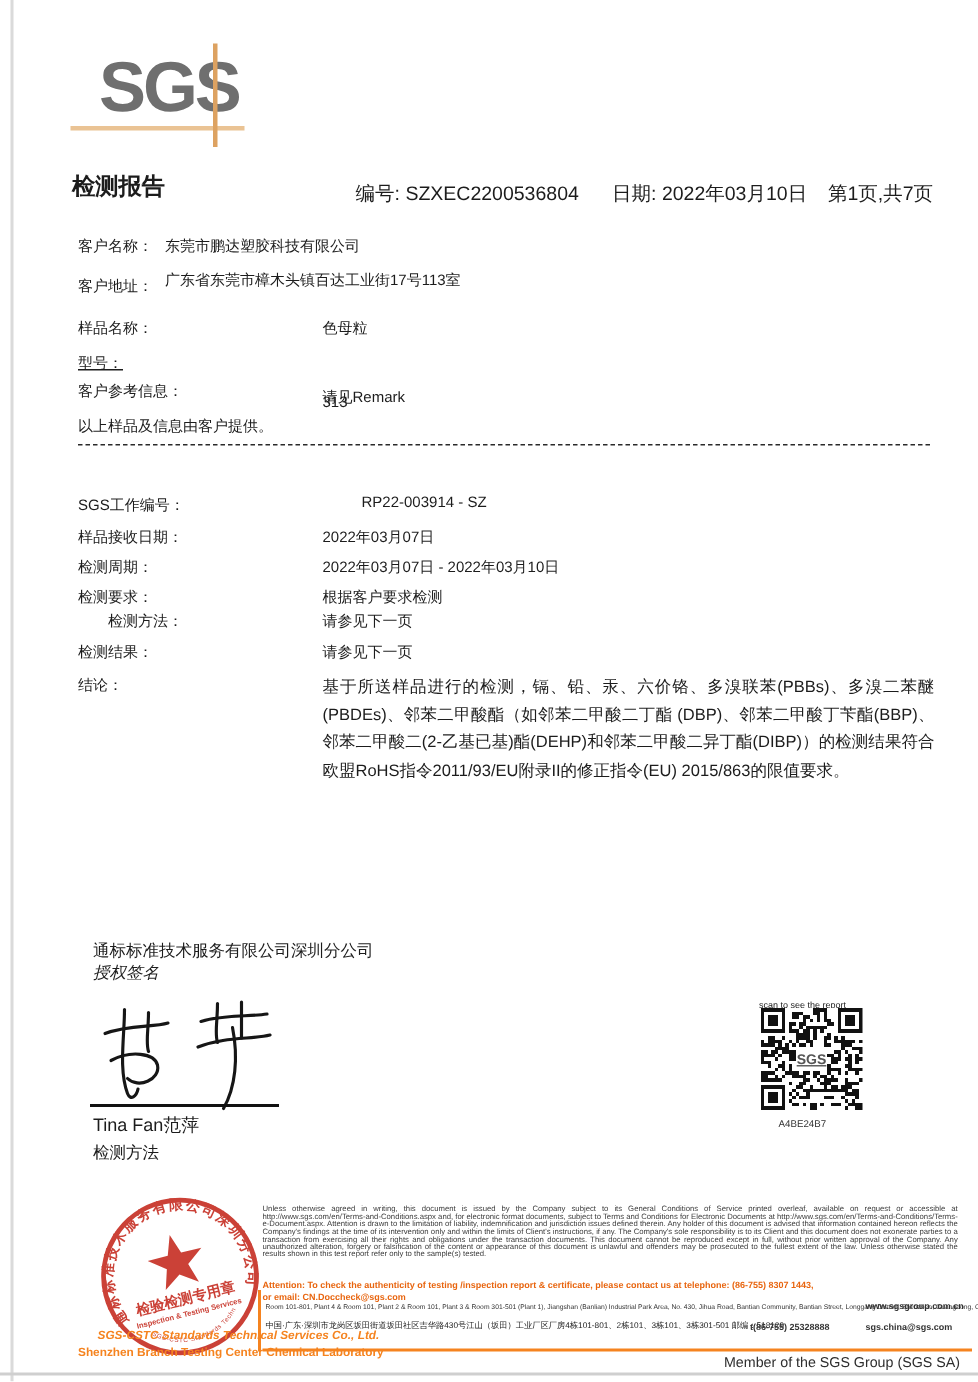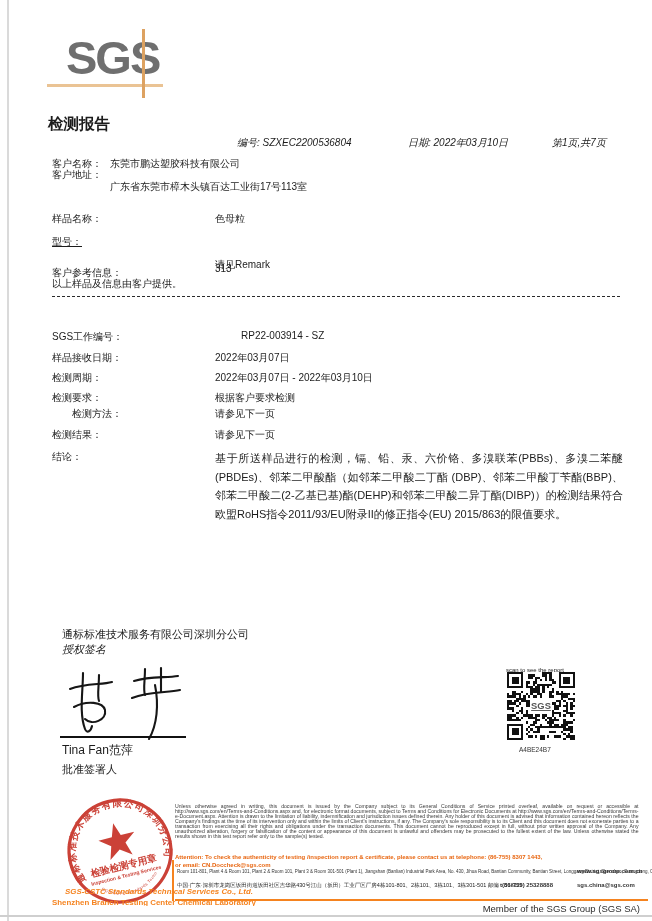--- a/index.html
+++ b/index.html
@@ -14,21 +14,21 @@
   .tiny{position:absolute;transform-origin:0 0;white-space:nowrap;}
   
   .edge-left{left:7px;top:0;width:2px;height:921px;background:#dadada;}
   .edge-bottom{left:0;top:915px;width:652px;height:2px;background:#cfcfcf;}
   
   .logo-text{left:66px;top:33px;font-size:47px;font-weight:bold;color:#6f6f6f;letter-spacing:-2px;line-height:50px;}
   .logo-hline{left:47px;top:84px;width:116px;height:2.5px;background:#eac394;}
   .logo-vline{left:142px;top:29px;width:2.5px;height:69px;background:#dda261;}
   
   .rpt-title{left:48px;top:114px;font-size:15.5px;font-weight:bold;}
-  .hdr{top:136px;font-size:10px;font-style:italic;}
+  .hdr{top:120px;font-size:13px;}
   
   .row-label{left:52px;font-size:10px;}
   .row-value{font-size:10px;}
   .divider-dashed{left:52px;top:296px;width:568px;border-top:1.5px dashed #2a2a2a;}
   .conclusion{left:215px;top:449px;width:408px;font-size:11px;line-height:18.5px;text-align:justify;}
   
   .sig-underline{left:60px;top:736px;width:126px;height:1.8px;background:#111;}
   
   .qr-box{left:507px;top:672px;width:68px;height:68px;}
   
@@ -61,28 +61,28 @@
   <span>SZXEC2200536804</span>
 </div>
 <div class="abs hdr nowrap" style="left:408px;">
   <span>日期:</span>
   <span>2022年03月10日</span>
 </div>
 <div class="abs hdr nowrap" style="left:552px;">第1页,共7页</div>
 
 <div class="abs row-label" style="top:157px;">客户名称：</div>
 <div class="abs row-value nowrap" style="left:110px;top:157px;">东莞市鹏达塑胶科技有限公司</div>
-<div class="abs row-label" style="top:168px;">客户地址：</div>
+<div class="abs row-label" style="top:184px;">客户地址：</div>
 <div class="abs row-value nowrap" style="left:110px;top:180px;">广东省东莞市樟木头镇百达工业街17号113室</div>
 
 <div class="abs row-label" style="top:212px;">样品名称：</div>
 <div class="abs row-value nowrap" style="left:215px;top:212px;">色母粒</div>
 <div class="abs row-label" style="top:235px;text-decoration:underline;">型号：</div>
 <div class="abs row-value nowrap" style="left:215px;top:235px;margin-top:28px;">313</div>
-<div class="abs row-label" style="top:266px;">客户参考信息：</div>
+<div class="abs row-label" style="top:254px;">客户参考信息：</div>
 <div class="abs row-value nowrap" style="left:215px;top:258px;">请见Remark</div>
 <div class="abs row-label nowrap" style="top:277px;">以上样品及信息由客户提供。</div>
 
 <div class="abs divider-dashed"></div>
 
 <div class="abs row-label" style="top:330px;">SGS工作编号：</div>
 <div class="abs row-value nowrap" style="left:215px;top:330px;padding-left:26px;">RP22-003914 - SZ</div>
 <div class="abs row-label" style="top:351px;">样品接收日期：</div>
 <div class="abs row-value nowrap" style="left:215px;top:351px;">2022年03月07日</div>
 <div class="abs row-label" style="top:371px;">检测周期：</div>
@@ -107,21 +107,21 @@
     <path d="M16,44 C29,37 45,39 47,47 C49,57 34,63 27,56"></path>
     <path d="M76,18 C92,13 108,15 120,13"></path>
     <path d="M87,6 C87,18 85,26 87,32"></path>
     <path d="M103,5 C103,17 103,23 103,29"></path>
     <path d="M74,35 C92,28 110,30 122,27"></path>
     <path d="M97,22 C101,42 99,62 91,76"></path>
   </g>
 </svg>
 <div class="abs sig-underline"></div>
 <div class="abs nowrap" style="left:62px;top:742px;font-size:12px;">Tina Fan范萍</div>
-<div class="abs t11 nowrap" style="left:62px;top:762px;">批准签署人</div>
+<div class="abs t11 nowrap" style="left:62px;top:762px;">检测方法</div>
 
 <div class="tiny" style="left:506px;top:662px;"><span class="abs contact" style="position:static;display:inline-block;transform:scale(0.6);transform-origin:0 0;font-weight:normal;color:#222;">scan to see the report</span></div>
 <svg class="abs qr-box" viewBox="0 0 29 29" shape-rendering="crispEdges">
   <rect x="0" y="0" width="29" height="29" fill="#ffffff"></rect>
   <g id="qr-modules" fill="#111">
       <rect x="15" y="0" width="1" height="1"></rect>
       <rect x="16" y="0" width="1" height="1"></rect>
       <rect x="17" y="0" width="1" height="1"></rect>
       <rect x="18" y="0" width="1" height="1"></rect>
       <rect x="9" y="1" width="1" height="1"></rect>

